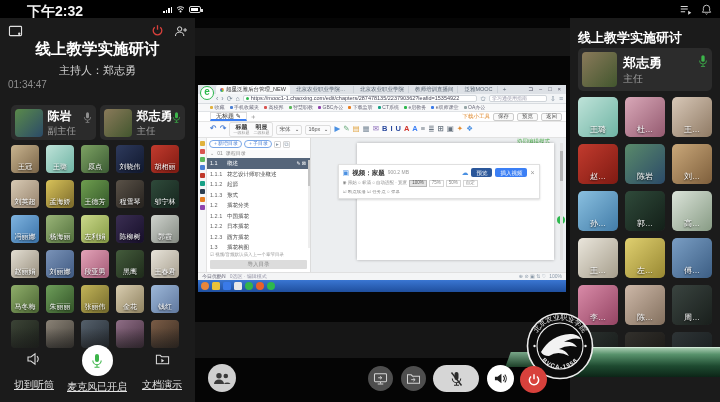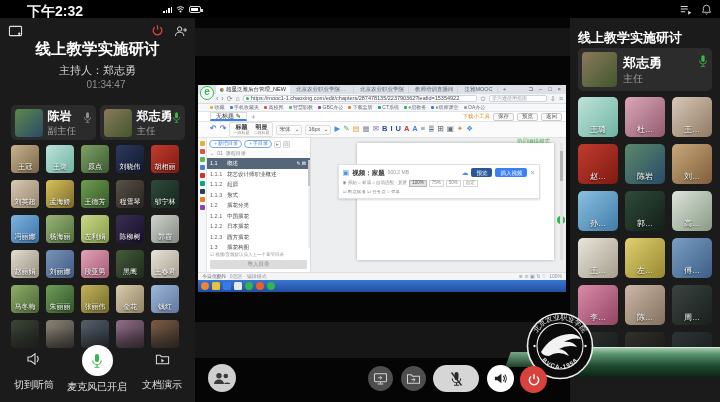--- a/index.html
+++ b/index.html
@@ -22,37 +22,37 @@
   .t-ricon { position:absolute; top:4px; color:#d9d9d9; }
   .t-ricon.list { right:27px; } .t-ricon.bell { right:8px; }
 
   
   .lpanel { position:absolute; left:0; top:18px; width:195px; bottom:0; background:#1b1b1b; overflow:hidden; }
   .lp-cast { position:absolute; left:8px; top:7px; color:#e0e0e0; }
   .lp-power { position:absolute; right:31px; top:6px; color:#d8413c; }
   .lp-add { position:absolute; right:7px; top:7px; color:#d9d9d9; }
   .lp-title { position:absolute; left:0; right:0; top:21px; text-align:center; font-size:15.5px; font-weight:bold; color:#fff; }
   .lp-host { position:absolute; left:0; right:0; top:45px; text-align:center; font-size:11px; color:#d5d5d5; }
-  .lp-timer { position:absolute; left:17px; right:0; top:61px; text-align:center; font-size:10px; color:#8f8f8f; }
+  .lp-timer { position:absolute; left:8px; right:0; top:61px; text-align:left; font-size:10px; color:#8f8f8f; }
   .lp-feat { position:absolute; left:11px; top:87px; display:flex; gap:4px; }
   .ftile { position:relative; width:85px; height:35px; background:#2b2b2b; border-radius:5px; padding:3.5px; display:flex; gap:5px; }
   .favatar { width:28px; height:28px; border-radius:4px; flex:none; }
   .fmeta { display:flex; flex-direction:column; justify-content:center; min-width:0; }
   .fname { font-size:12px; font-weight:bold; color:#fff; white-space:nowrap; }
   .frole { font-size:9.5px; color:#a0a0a0; white-space:nowrap; }
   .fmic { position:absolute; right:4px; top:6px; }
   .mic-on { color:#3cb54a; } .mic-off { color:#8f8f8f; }
   .lp-grid { position:absolute; left:11px; top:127px; display:grid; grid-template-columns:repeat(5,28px); gap:7px; }
   .ptile { position:relative; width:28px; height:28px; border-radius:4px; overflow:hidden; background:#2a2a2a; }
   .pname { position:absolute; left:0; right:0; bottom:1px; text-align:center; font-size:7px; color:#fff;
            text-shadow:0 1px 2px rgba(0,0,0,.95); white-space:nowrap; overflow:hidden; }
   .lp-fade { position:absolute; left:0; right:0; bottom:0; height:74px; z-index:2;
              background:linear-gradient(180deg,rgba(27,27,27,0) 0%,rgba(27,27,27,.97) 45%,#1b1b1b 100%); }
   .lp-tools { position:absolute; left:0; right:0; bottom:0; height:72px; z-index:3; }
-  .tb-col { position:absolute; text-align:center; color:#e3e3e3; }
+  .tb-col { position:absolute; text-align:center; color:#e3e3e3;text-decoration:underline; }
   .tb-ear { left:6px; top:22px; width:56px; }
   .tb-micwrap { left:64px; top:15px; width:66px; }
   .tb-doc { left:134px; top:22px; width:56px; }
   .tb-label { font-size:10px; margin-top:8px; color:#e3e3e3; }
   .tb-micwrap .tb-label { margin-top:4px; }
   .mic-circle { width:31px; height:31px; border-radius:50%; background:#fff; margin:0 auto;
                 display:flex; align-items:center; justify-content:center; }
   .tb-icn { color:#dcdcdc; display:inline-block; }
 
   

